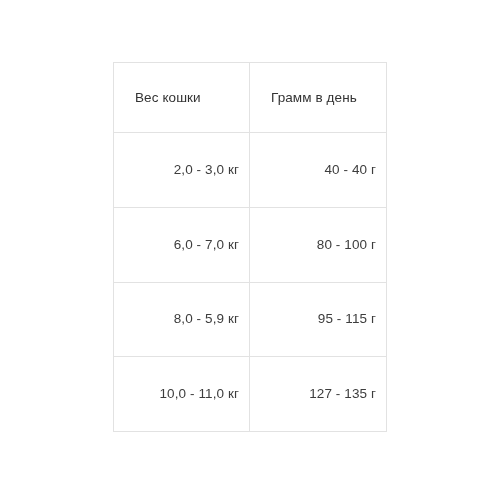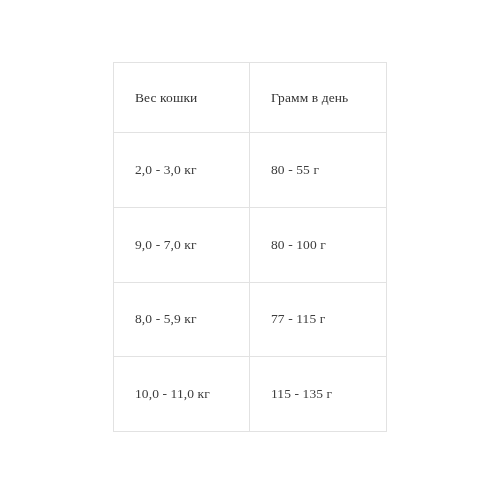--- a/index.html
+++ b/index.html
@@ -31,21 +31,20 @@
     width: 273px;
     height: 370px;
   }
 
   table.feed-table {
     width: 273px;
     height: 370px;
     border-collapse: collapse;
     table-layout: fixed;
     background: #4c1d95;
-    font-family: Liberation Serif, serif;
   }
 
   table.feed-table col.col-weight { width: 136px; }
   table.feed-table col.col-grams  { width: 137px; }
 
   table.feed-table th,
   table.feed-table td {
     border: 1px solid #e2e2e2;
     padding: 0 10px 0 21px;
     text-align: left;
@@ -73,20 +72,21 @@
   table.feed-table thead th.th-grams {
     white-space: normal;
     word-spacing: 0;
     margin-top: 20px;
   }
   table.feed-table thead th.th-weight {
     white-space: nowrap;
   }
   table.feed-table tbody td {
     white-space: nowrap;
+    text-align: right;
   }
 </style>
 </head>
 <body>
 
 <div id="canvas">
 
   <div class="feed-table-wrap">
     <table class="feed-table">
       <colgroup>
@@ -95,31 +95,31 @@
       </colgroup>
       <thead>
         <tr>
           <th class="th-weight">Вес кошки</th>
           <th class="th-grams">Грамм в день</th>
         </tr>
       </thead>
       <tbody>
         <tr>
           <td>2,0 - 3,0 кг</td>
-          <td>80 - 55 г</td>
+          <td>40 - 40 г</td>
         </tr>
         <tr>
-          <td>9,0 - 7,0 кг</td>
+          <td>6,0 - 7,0 кг</td>
           <td>80 - 100 г</td>
         </tr>
         <tr>
           <td>8,0 - 5,9 кг</td>
-          <td>77 - 115 г</td>
+          <td>95 - 115 г</td>
         </tr>
         <tr>
           <td>10,0 - 11,0 кг</td>
-          <td>115 - 135 г</td>
+          <td>127 - 135 г</td>
         </tr>
       </tbody>
     </table>
   </div>
 
 </div>
 
 </body></html>

